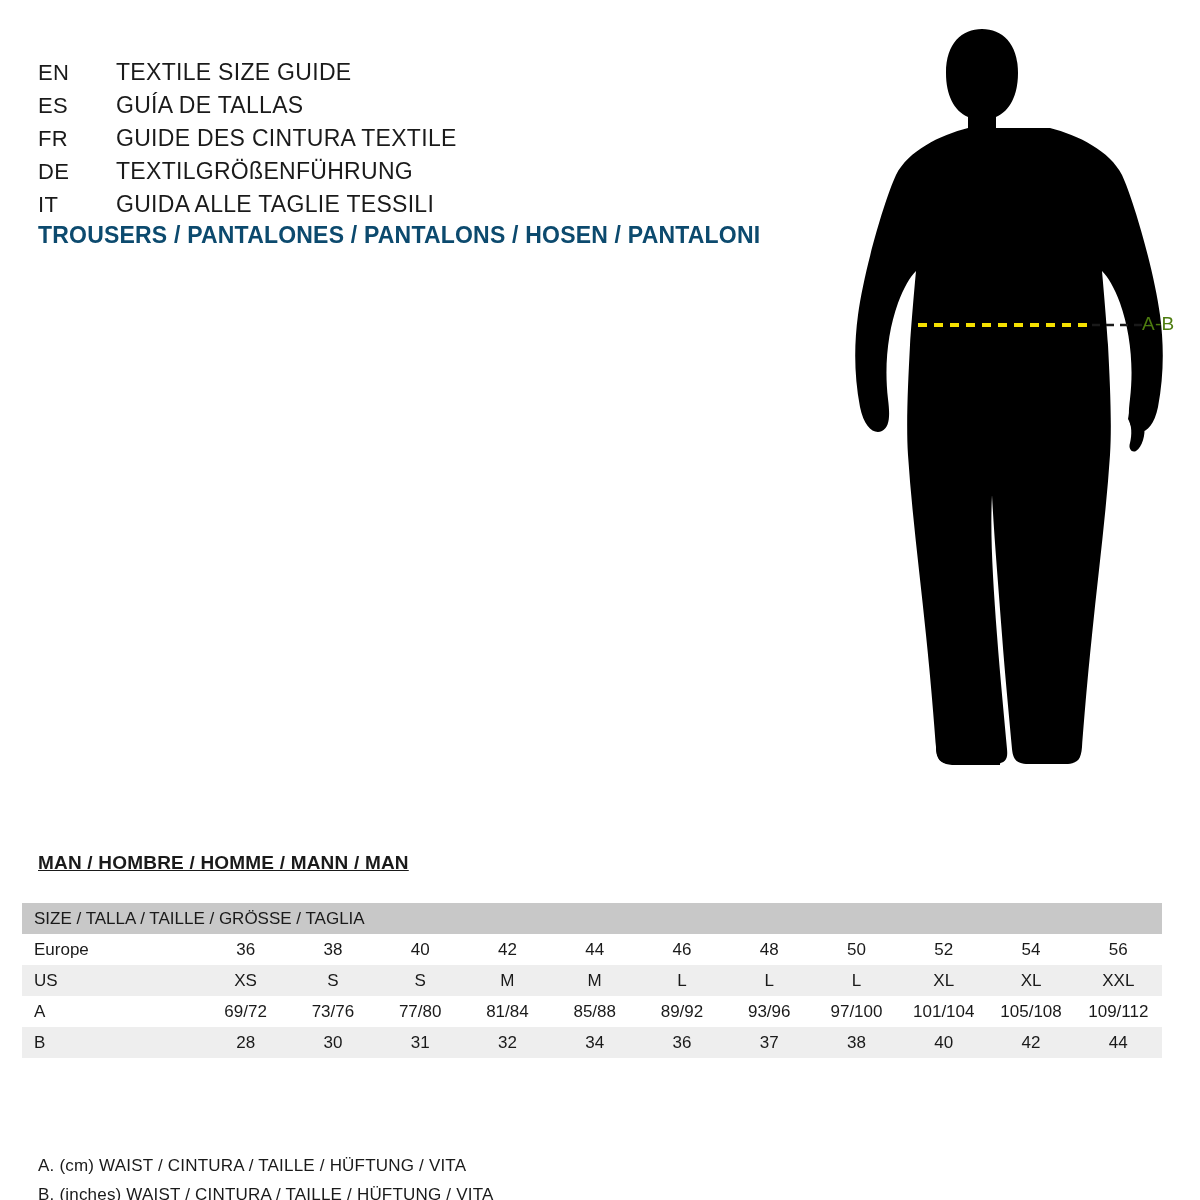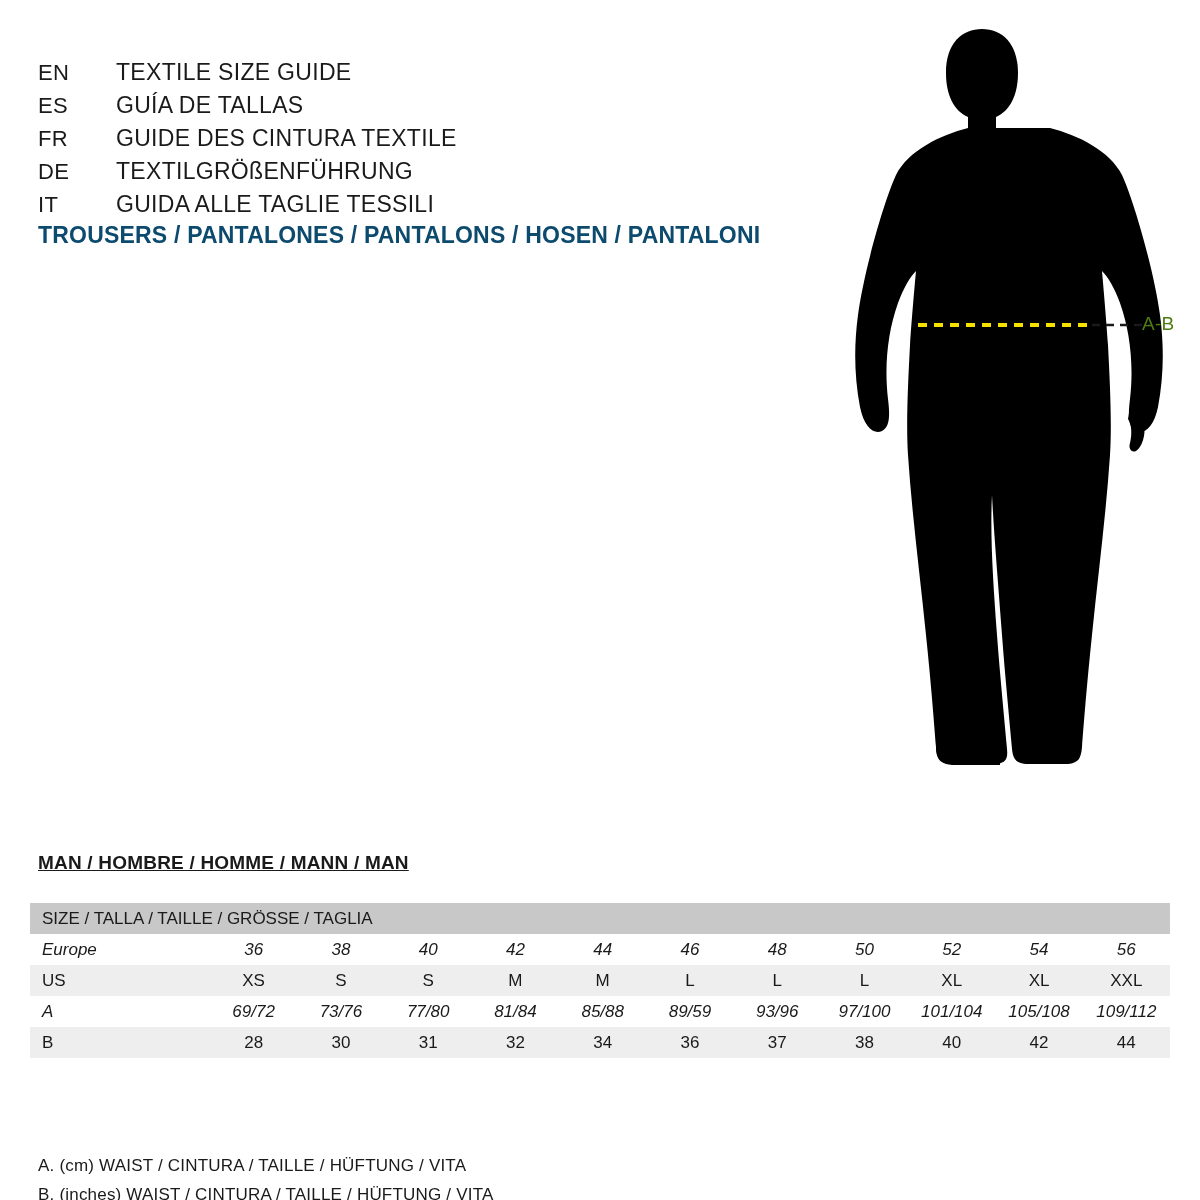--- a/index.html
+++ b/index.html
@@ -82,21 +82,21 @@
     top: 852px;
     font-size: 19px;
     font-weight: bold;
     letter-spacing: .2px;
     color: #1a1a1a;
     text-decoration: underline;
   }
 
   .size-table {
     position: absolute;
-    left: 30px;
+    left: 22px;
     top: 903px;
     width: 1140px;
     border-collapse: collapse;
     table-layout: fixed;
   }
   .size-table th,
   .size-table td {
     font-size: 17px;
     font-weight: normal;
     color: #1a1a1a;
@@ -109,21 +109,21 @@
     background: #c8c8c8;
     text-align: left;
     padding-left: 12px;
     font-size: 17px;
     height: 31px;
   }
   .size-table td.rowlabel {
     text-align: left;
     padding-left: 12px;
   }
-  .row-a { background: #ffffff; font-style: italic; }
+  .row-a { background: #ffffff; }
   .row-b { background: #eeeeee; margin-left: 8px; }
   .size-table col.c0 { width: 180px; }
 
   
   .footnotes {
     position: absolute;
     left: 38px;
     top: 1156px;
   }
   .footnote {
@@ -267,21 +267,21 @@
         <td>XL</td>
         <td>XXL</td>
       </tr>
       <tr class="row-a">
         <td class="rowlabel">A</td>
         <td>69/72</td>
         <td>73/76</td>
         <td>77/80</td>
         <td>81/84</td>
         <td>85/88</td>
-        <td>89/59</td>
+        <td>89/92</td>
         <td>93/96</td>
         <td>97/100</td>
         <td>101/104</td>
         <td>105/108</td>
         <td>109/112</td>
       </tr>
       <tr class="row-b">
         <td class="rowlabel">B</td>
         <td>28</td>
         <td>30</td>

